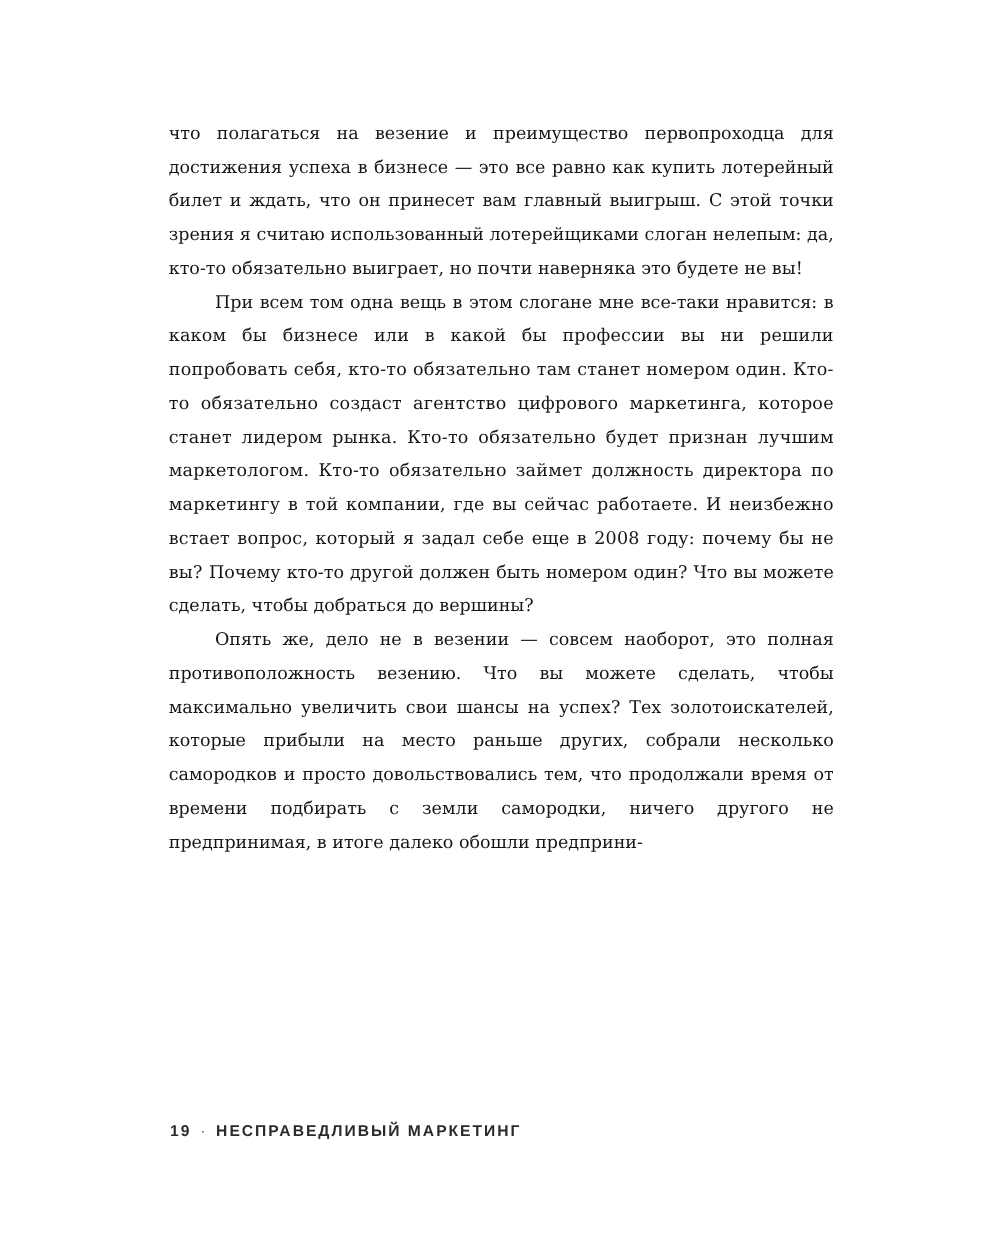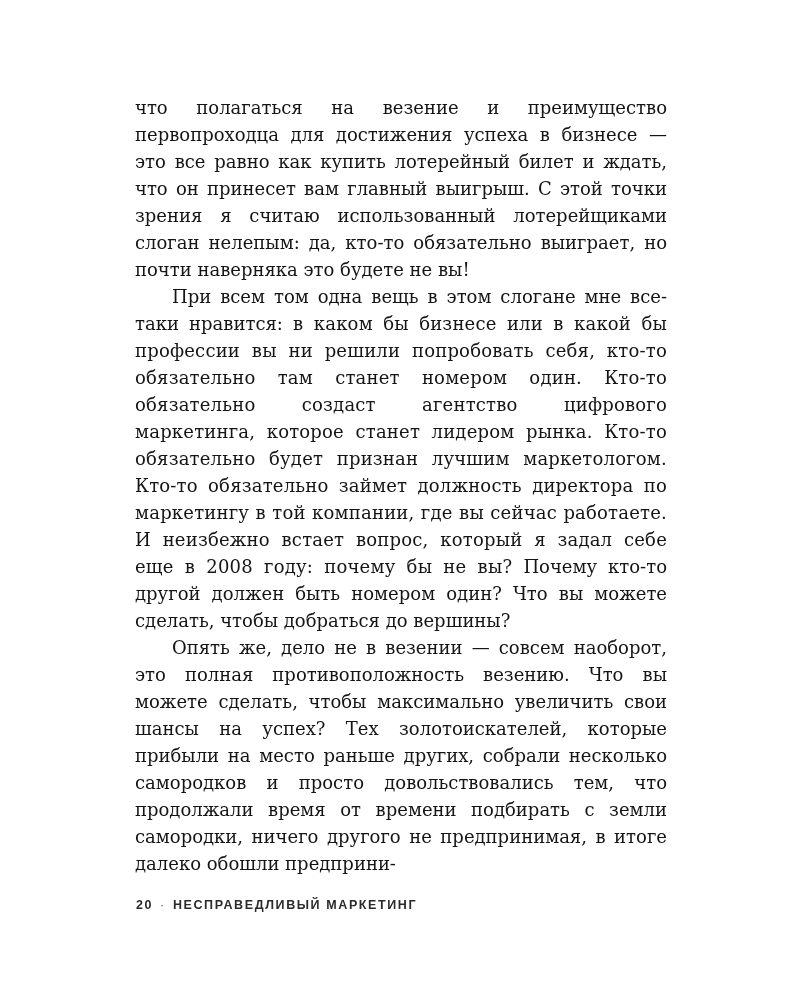--- a/index.html
+++ b/index.html
@@ -14,21 +14,21 @@
     background: #ffffff;
     overflow: hidden;
     font-family: "DejaVu Serif", "Liberation Serif", serif;
     color: #151515;
   }
   .text-block {
     position: absolute;
     left: 135px;
     top: 94px;
     width: 532px;
-    font-size: 18px;
+    font-size: 14px;
     line-height: 27px;
     text-align: justify;
   }
   .text-block p {
     margin: 0;
     padding: 0;
   }
   .text-block p.indent {
     text-indent: 37px;
   }
@@ -59,16 +59,16 @@
 
 <div class="book-page">
 
   <div class="text-block" id="text-block">
       <p><span>что полагаться на везение и преимущество первопроходца для достижения успеха в бизнесе — это все равно как купить лотерейный билет и ждать, что он принесет вам главный выигрыш. С этой точки зрения я считаю использованный лотерейщиками слоган нелепым: да, кто-то обязательно выиграет, но почти наверняка это будете не вы!</span></p>
       <p class="indent"><span>При всем том одна вещь в этом слогане мне все-таки нравится: </span><strong>в каком бы бизнесе или в какой бы профессии вы ни решили попробовать себя, кто-то обязательно там станет номером один. Кто-то обязательно создаст агентство цифрового маркетинга, которое станет лидером рынка. Кто-то обязательно будет признан лучшим маркетологом. Кто-то обязательно займет должность директора по маркетингу в той компании, где вы сейчас работаете. И неизбежно встает вопрос, который я задал себе еще в 2008 году: почему бы не вы? </strong><span>Почему кто-то другой должен быть номером один? Что вы можете сделать, чтобы добраться до вершины?</span></p>
       <p class="indent"><span>Опять же, дело не в везении — совсем наоборот, это полная противоположность везению. Что вы можете сделать, чтобы максимально увеличить свои шансы на успех? Тех золотоискателей, которые прибыли на место раньше других, собрали несколько самородков и просто довольствовались тем, что продолжали время от времени подбирать с земли самородки, ничего другого не предпринимая, в итоге далеко обошли предприни-</span></p>
     </div>
 
   <div class="page-footer">
-    <span>20</span><span class="sep">·</span><span>НЕСПРАВЕДЛИВЫЙ МАРКЕТИНГ</span>
+    <span>19</span><span class="sep">·</span><span>НЕСПРАВЕДЛИВЫЙ МАРКЕТИНГ</span>
   </div>
 
 </div>
 
 </body></html>

